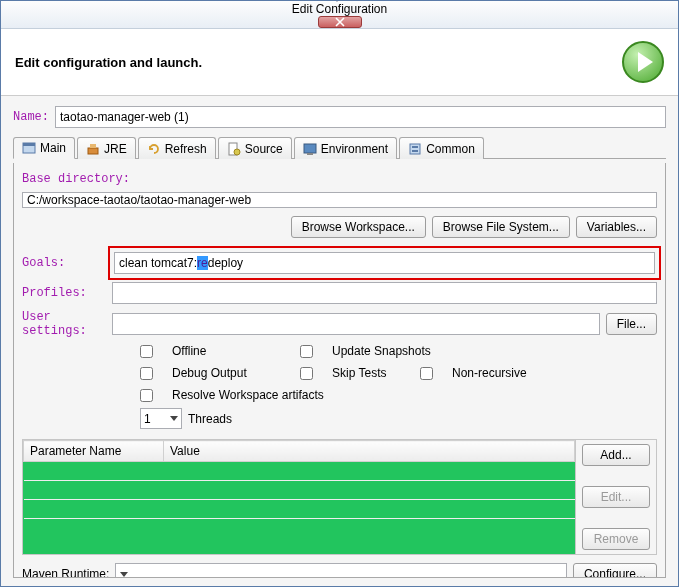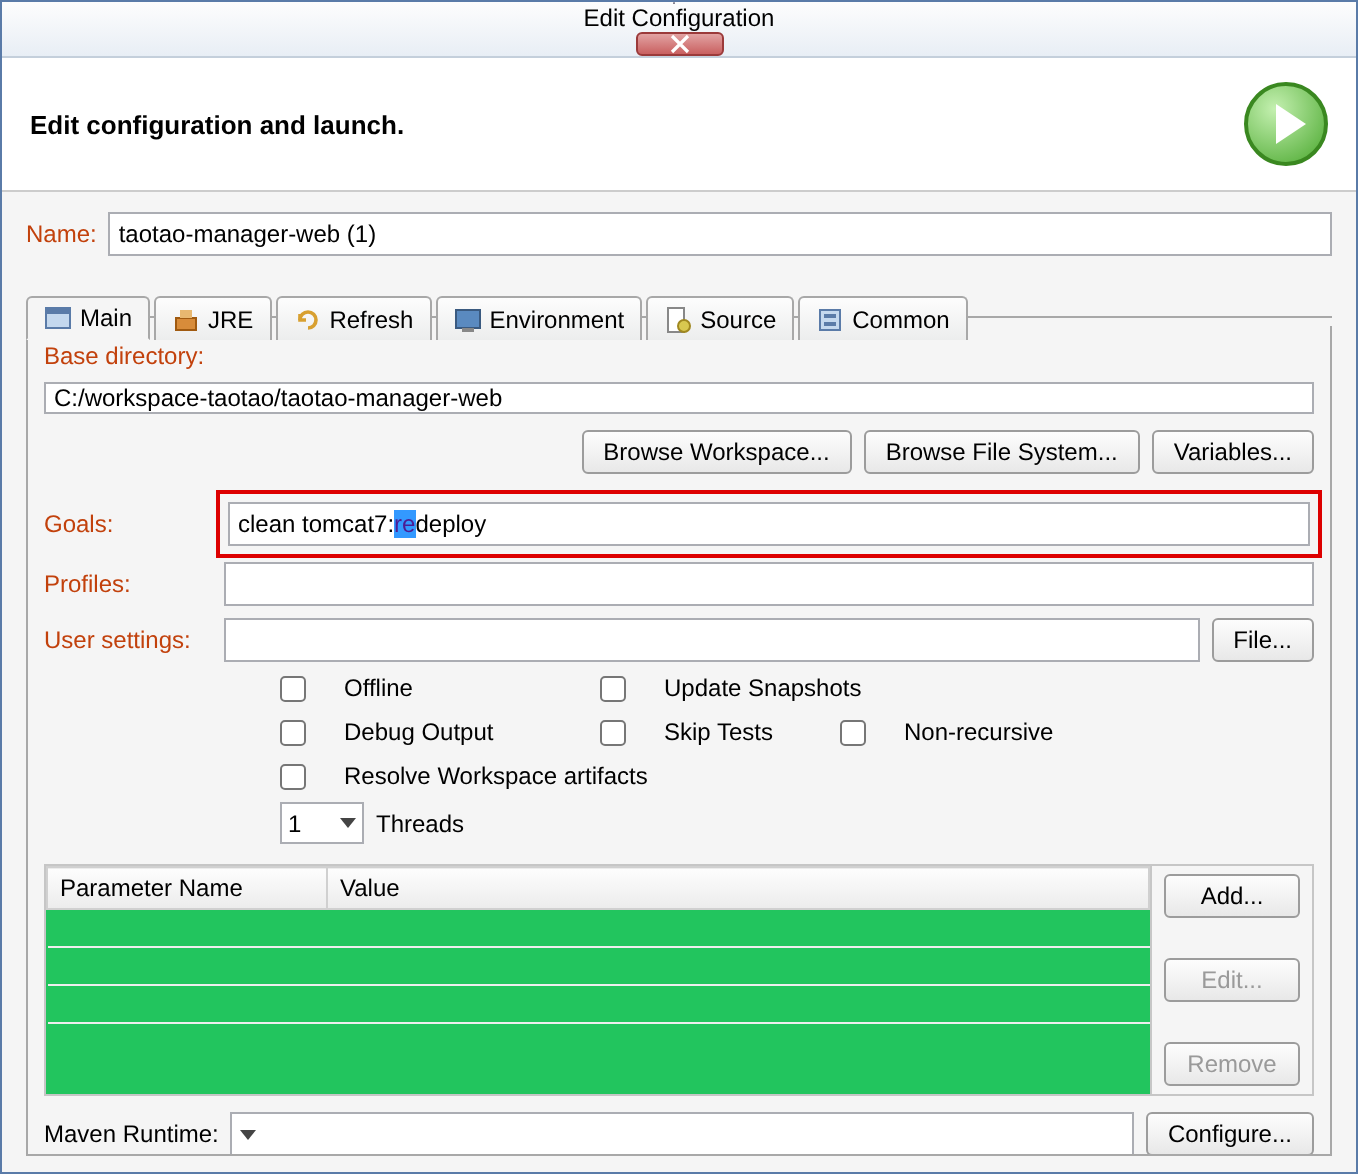--- a/index.html
+++ b/index.html
@@ -13,25 +13,25 @@
 .close-btn { width: 44px; height: 18px; background: linear-gradient(#e2a3a3, #c96060); border: 1px solid #9b3a3a; border-radius: 3px; display: flex; align-items: center; justify-content: center; color: #fff; font-size: 10px; font-weight: bold; cursor: pointer; }
 
 .banner { background: #fff; padding: 12px 14px; display: flex; align-items: center; border-bottom: 1px solid #ccc; }
 .banner-text { flex: 1; font-weight: bold; font-size: 13px; }
 .run-btn { width: 42px; height: 42px; border-radius: 21px; background: radial-gradient(circle at 35% 30%, #c4f0b0, #4aa82e); border: 2px solid #3a8820; display: flex; align-items: center; justify-content: center; cursor: pointer; }
 .run-triangle { width: 0; height: 0; border-left: 15px solid #fff; border-top: 10px solid transparent; border-bottom: 10px solid transparent; margin-left: 4px; }
 
 .body-area { flex: 1; background: #f5f5f5; padding: 10px 12px 8px; display: flex; flex-direction: column; gap: 4px; overflow: hidden; }
 
 .name-row { display: flex; align-items: center; gap: 6px; }
-.label { color: #c2410c; }
+.label { color: #a21caf; font-family: Liberation Mono, monospace; }
 .text-input { flex: 1; height: 22px; border: 1px solid #abadb3; background: #fff; padding: 0 4px; }
 
 .tabs { display: flex; border-bottom: 1px solid #a8a8a8; margin-top: 4px; }
-.tab { background: linear-gradient(#fdfdfd, #eceded); border: 1px solid #a8a8a8; border-bottom: none; padding: 3px 8px; margin-right: 2px; border-radius: 3px 3px 0 0; display: flex; align-items: center; gap: 4px; cursor: pointer; position: relative; top: 12px; }
+.tab { background: linear-gradient(#fdfdfd, #eceded); border: 1px solid #a8a8a8; border-bottom: none; padding: 3px 8px; margin-right: 2px; border-radius: 3px 3px 0 0; display: flex; align-items: center; gap: 4px; cursor: pointer; position: relative; top: 1px; }
 .tab.active { background: #f5f5f5; border-bottom: 1px solid #f5f5f5; }
 .tab-icon { width: 14px; height: 14px; }
 
 .tab-content { border: 1px solid #a8a8a8; border-top: none; padding: 8px; background: #f5f5f5; flex: 1; display: flex; flex-direction: column; gap: 6px; overflow: hidden; }
 
 .row { display: flex; align-items: center; gap: 6px; }
 .row .label { width: 84px; flex-shrink: 0; }
 
 .btn { background: linear-gradient(#fdfdfd, #e8e8e8); border: 1px solid #9c9c9c; border-radius: 3px; padding: 3px 10px; cursor: pointer; white-space: nowrap; }
 .btn:disabled { color: #9a9a9a; }
@@ -107,31 +107,31 @@
         </div>
       <div class="tab">
           <svg class="tab-icon" viewBox="0 0 14 14">
             <path d="M3 7 A4 4 0 1 1 7 11" fill="none" stroke="#d8a030" stroke-width="1.8"></path>
             <path d="M3 4 L3 7 L6 7" fill="none" stroke="#d8a030" stroke-width="1.8"></path>
           </svg>
           <span>Refresh</span>
         </div>
       <div class="tab">
           <svg class="tab-icon" viewBox="0 0 14 14">
+            <rect x="2" y="1" width="8" height="12" fill="#fff" stroke="#888"></rect>
+            <circle cx="10" cy="10" r="3" fill="#d8c850" stroke="#a08820"></circle>
+          </svg>
+          <span>Source</span>
+        </div>
+      <div class="tab">
+          <svg class="tab-icon" viewBox="0 0 14 14">
             <rect x="1" y="2" width="12" height="9" fill="#5a8ac0" stroke="#3a5a80"></rect>
             <rect x="4" y="11" width="6" height="2" fill="#888"></rect>
           </svg>
           <span>Environment</span>
-        </div>
-      <div class="tab">
-          <svg class="tab-icon" viewBox="0 0 14 14">
-            <rect x="2" y="1" width="8" height="12" fill="#fff" stroke="#888"></rect>
-            <circle cx="10" cy="10" r="3" fill="#d8c850" stroke="#a08820"></circle>
-          </svg>
-          <span>Source</span>
         </div>
       <div class="tab">
           <svg class="tab-icon" viewBox="0 0 14 14">
             <rect x="2" y="2" width="10" height="10" fill="#c4d8ee" stroke="#5a7ba8"></rect>
             <rect x="4" y="4" width="6" height="2" fill="#5a7ba8"></rect>
             <rect x="4" y="8" width="6" height="2" fill="#5a7ba8"></rect>
           </svg>
           <span>Common</span>
         </div>
     </div>

